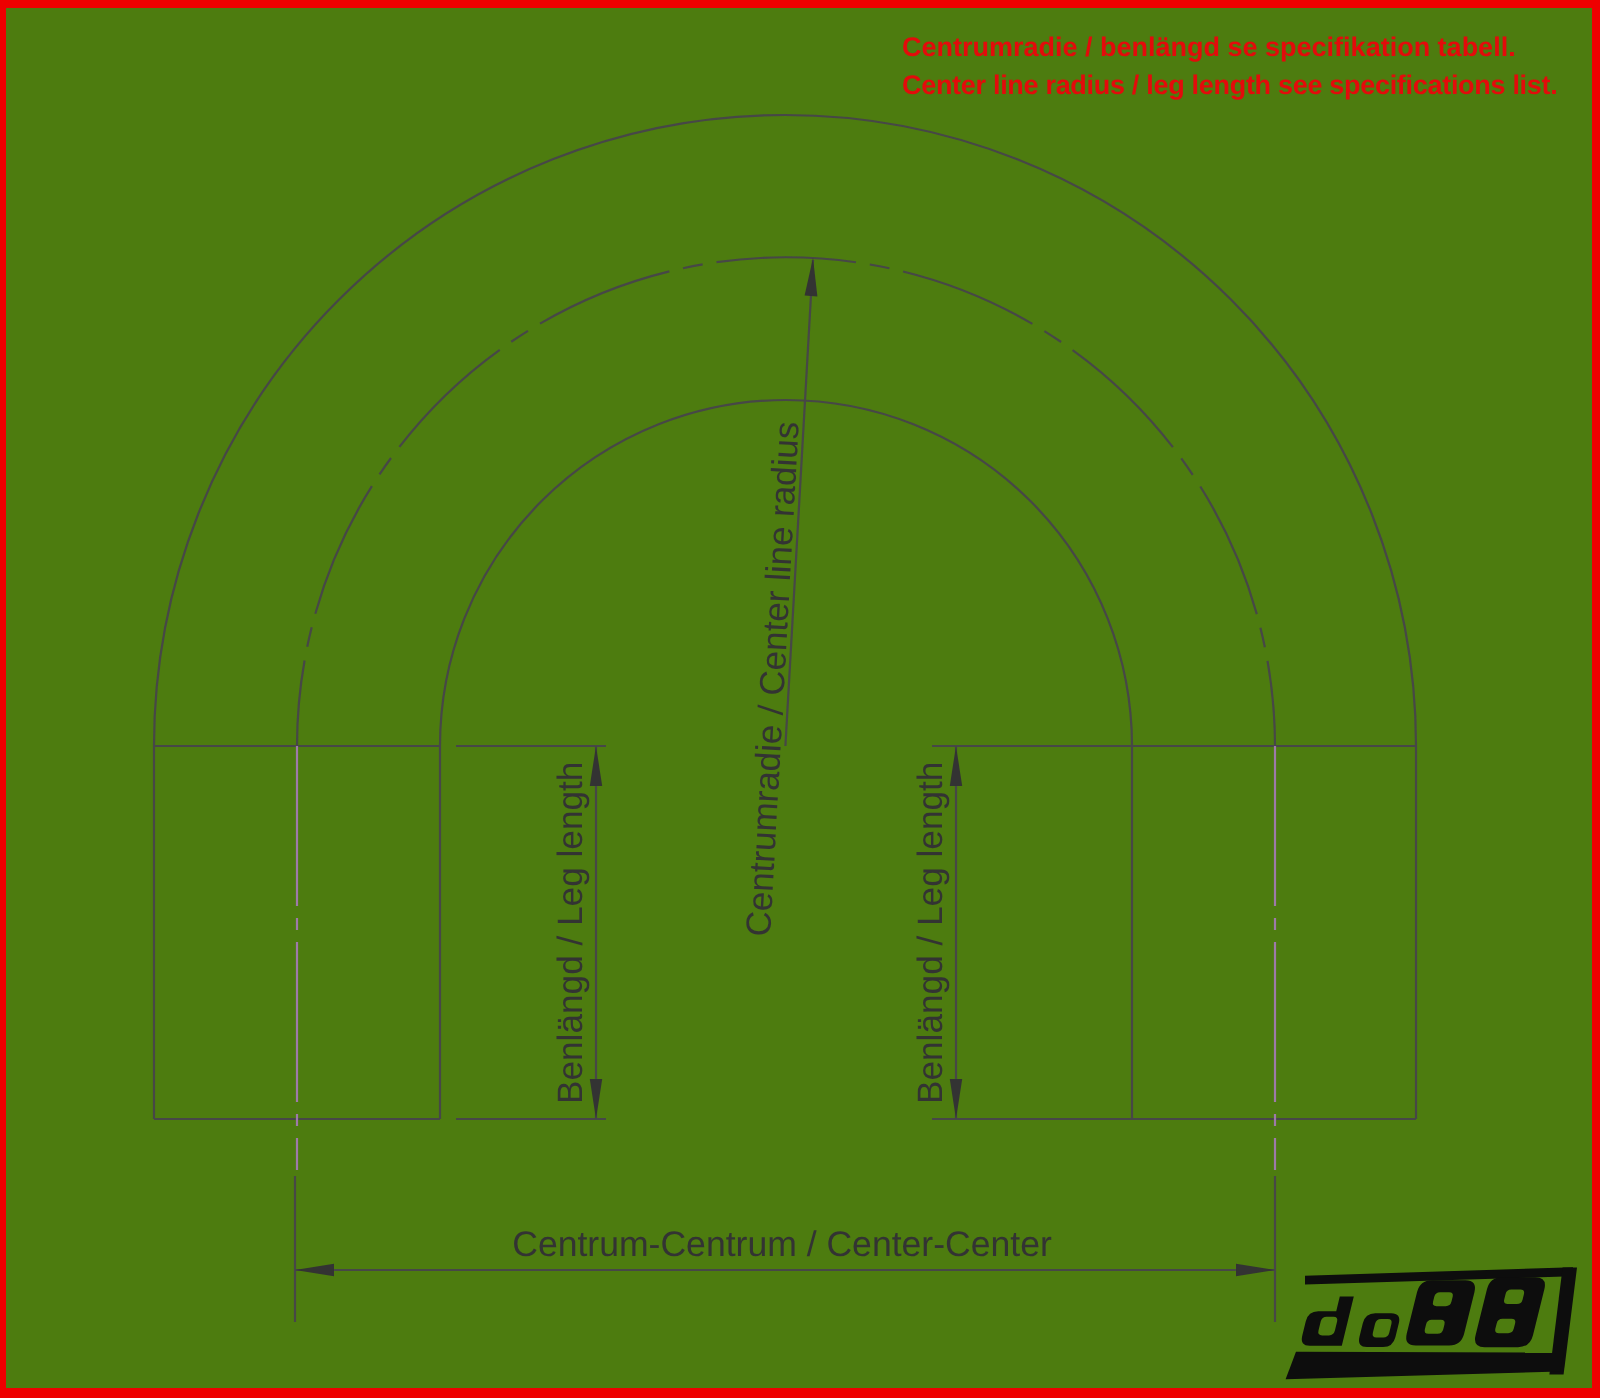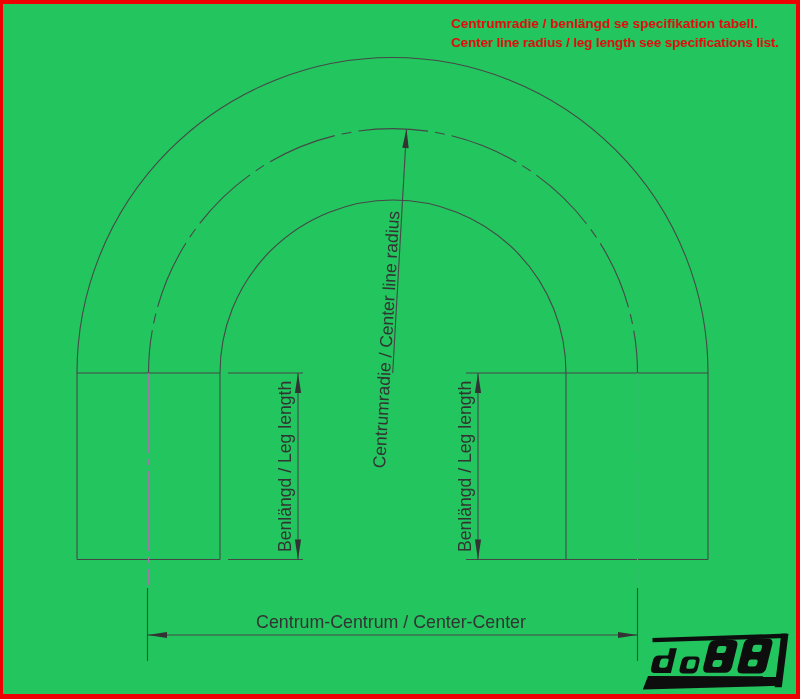--- a/index.html
+++ b/index.html
@@ -1,16 +1,16 @@
 <!DOCTYPE html>
 <html><head>
 <meta charset="utf-8">
 <style>
   html,body{margin:0;padding:0;background:#fff;}
-  #page{position:relative;width:800px;height:699px;background:#22c55e;overflow:hidden;}
+  #page{position:relative;width:800px;height:699px;background:#4d7c0f;overflow:hidden;}
   svg{position:absolute;left:0;top:0;}
   text{font-family:"Liberation Sans",sans-serif;}
 </style>
 </head>
 <body>
 <div id="page">
 <svg width="800" height="699" viewBox="0 0 800 699">
 
   <rect x="0" y="0" width="800" height="4" fill="#ee0000"></rect>
   <rect x="0" y="0" width="3" height="699" fill="#ee0000"></rect>

